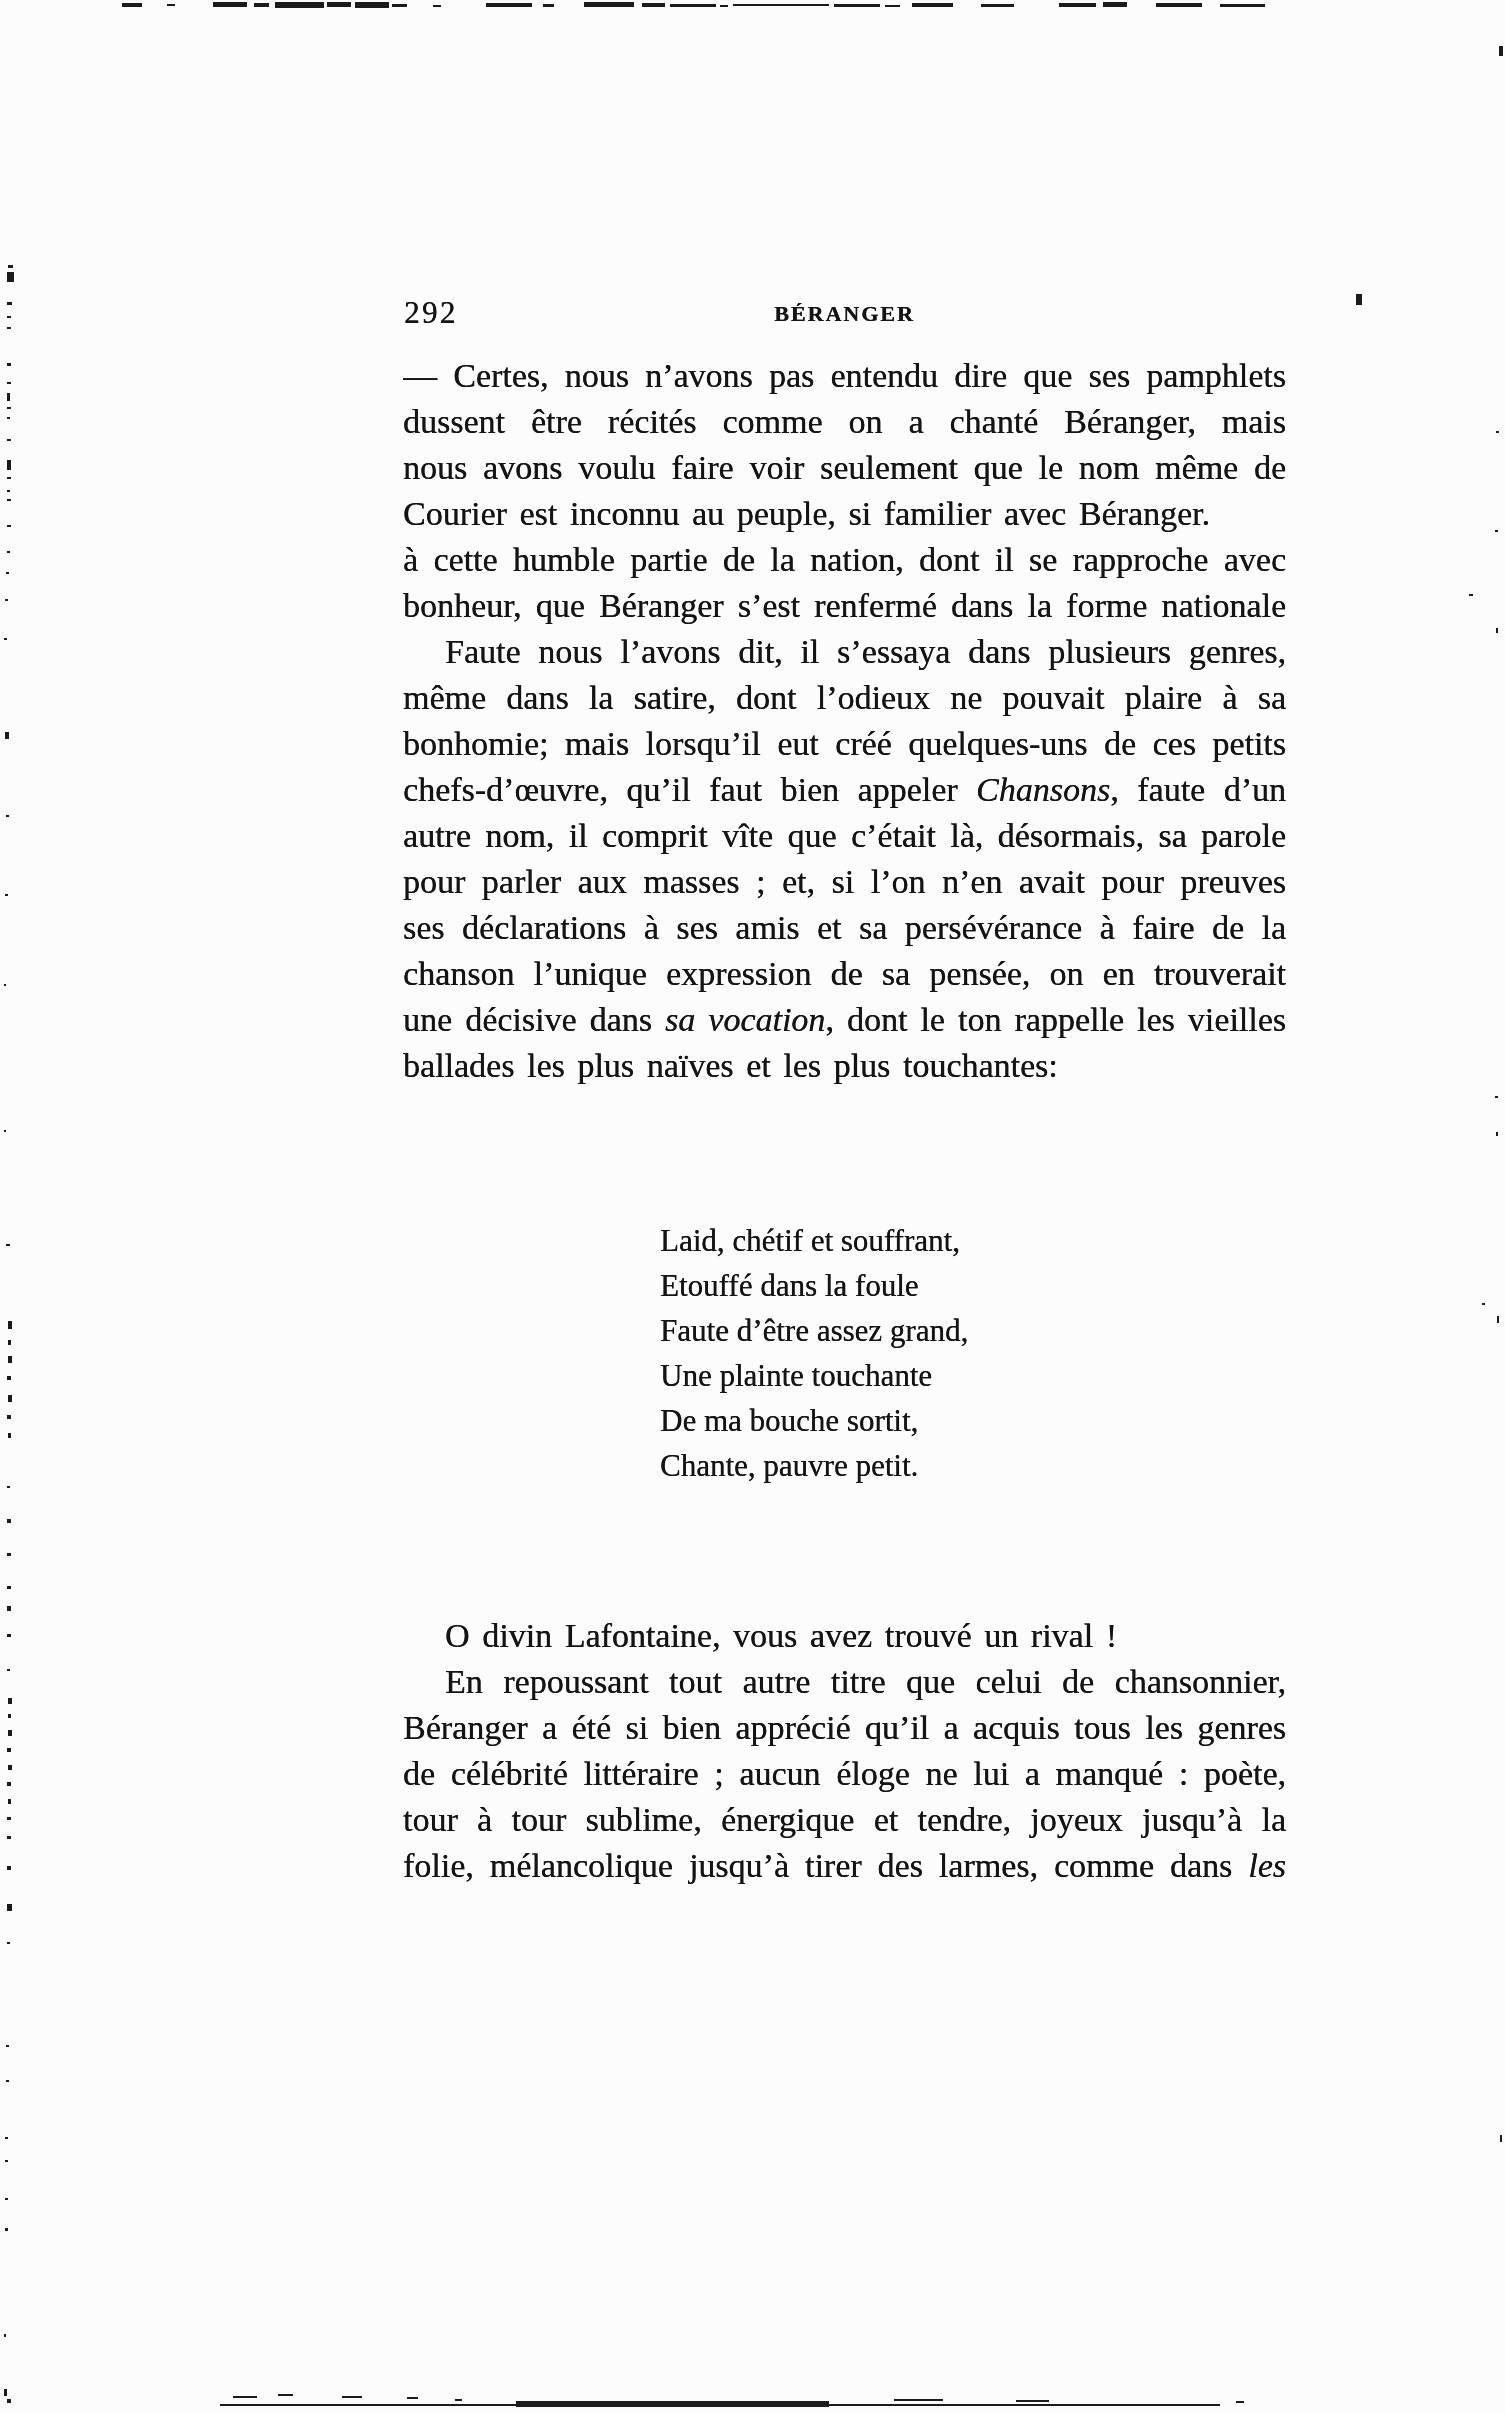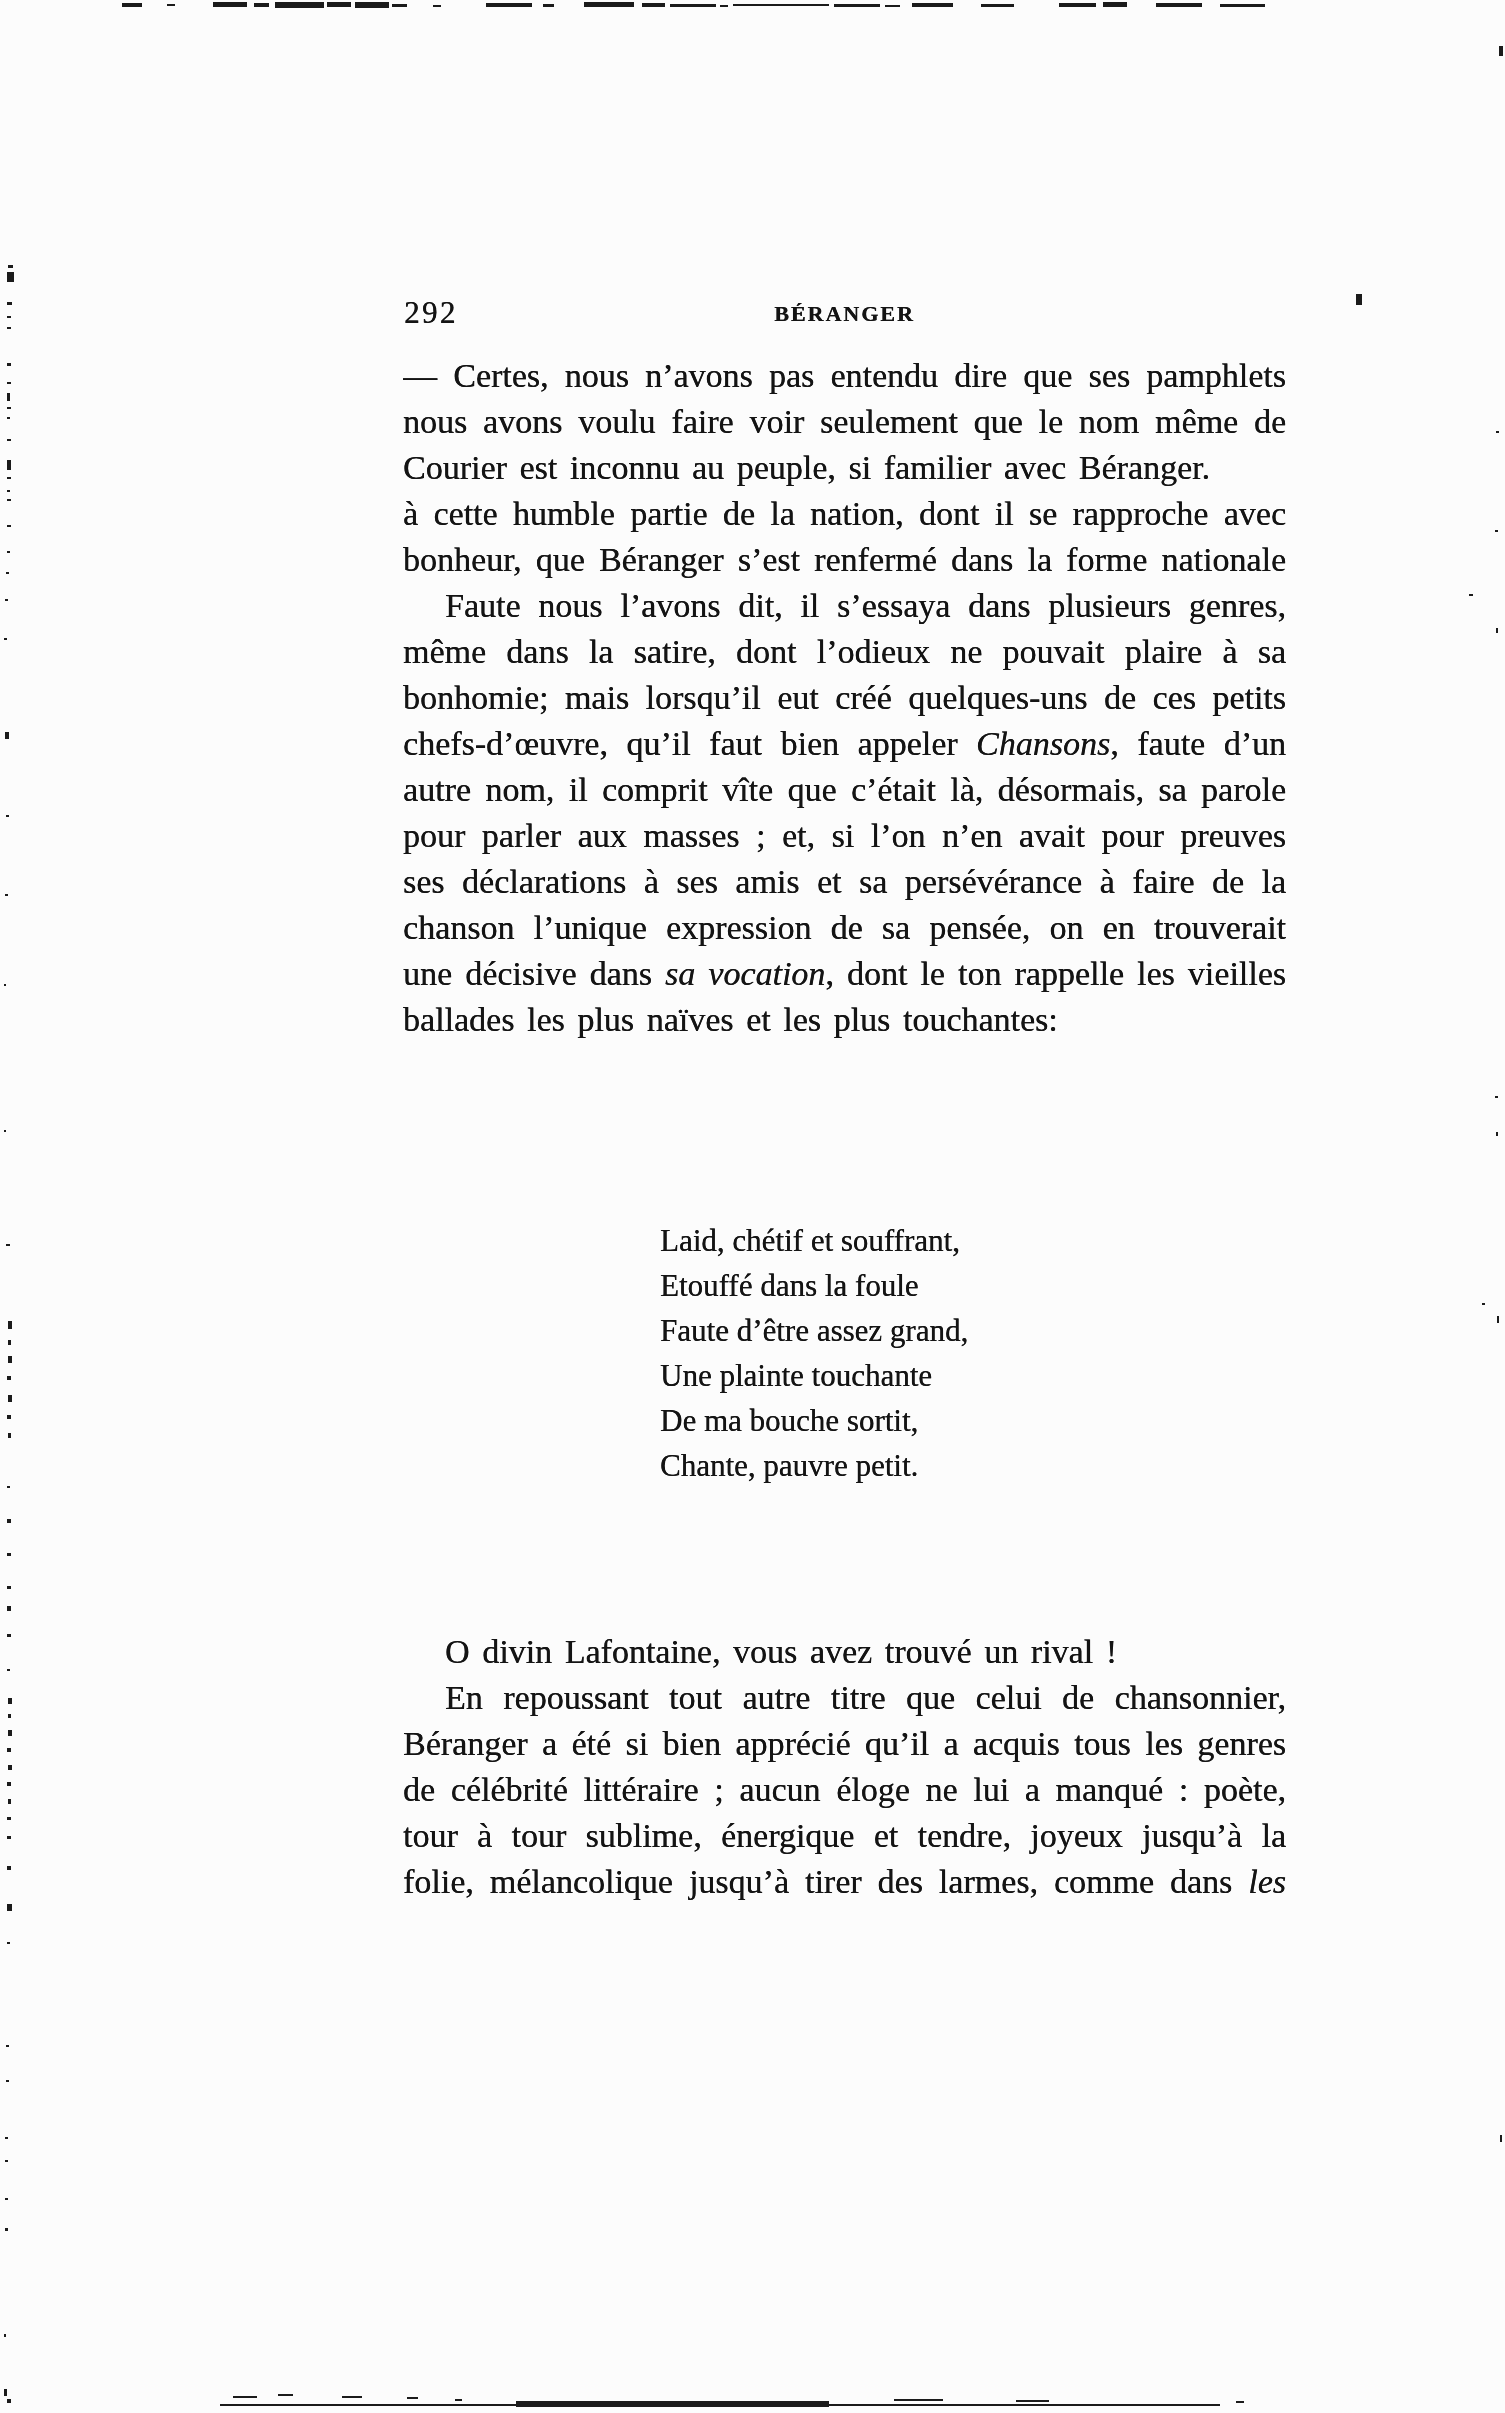--- a/index.html
+++ b/index.html
@@ -23,21 +23,21 @@
     font-weight:bold;letter-spacing:2px;
     text-shadow:0.3px 0.2px 0 #141414;
   }
   
   .body-block{
     position:absolute;left:403px;width:883px;
     font-size:34px;line-height:46px;word-spacing:4.1px;
     text-shadow:0.3px 0.2px 0 #141414;
   }
   #body-block-1{top:353px;}
-  #body-block-2{top:1613px;margin-top:16px;}
+  #body-block-2{top:1613px;}
   .line{
     height:46px;overflow:hidden;
     text-align:justify;text-align-last:justify;
     text-justify:inter-word;
   }
   .line.flush{text-align:center;text-align-last:left;}
   .line.indent{text-indent:42px;}
   .line em{font-style:italic;}
   
   .poem{
@@ -54,20 +54,21 @@
 
 <div class="page">
 
   <div class="folio">292</div>
 
   <div class="running-title">BÉRANGER</div>
 
   <div class="body-block" id="body-block-1">
       <div>
         <div class="line"><span>— Certes, nous n’avons pas entendu dire que ses pamphlets</span></div>
+        <div class="line"><span>dussent être récités comme on a chanté Béranger, mais</span></div>
         <div class="line"><span>nous avons voulu faire voir seulement que le nom même de</span></div>
         <div class="line flush"><span>Courier est inconnu au peuple, si familier avec Béranger.</span></div>
       </div>
       <div>
         <div class="line"><span>à cette humble partie de la nation, dont il se rapproche avec</span></div>
         <div class="line"><span>bonheur, que Béranger s’est renfermé dans la forme nationale</span></div>
       </div>
       <div>
         <div class="line indent"><span>Faute nous l’avons dit, il s’essaya dans plusieurs genres,</span></div>
         <div class="line"><span>même dans la satire, dont l’odieux ne pouvait plaire à sa</span></div>

